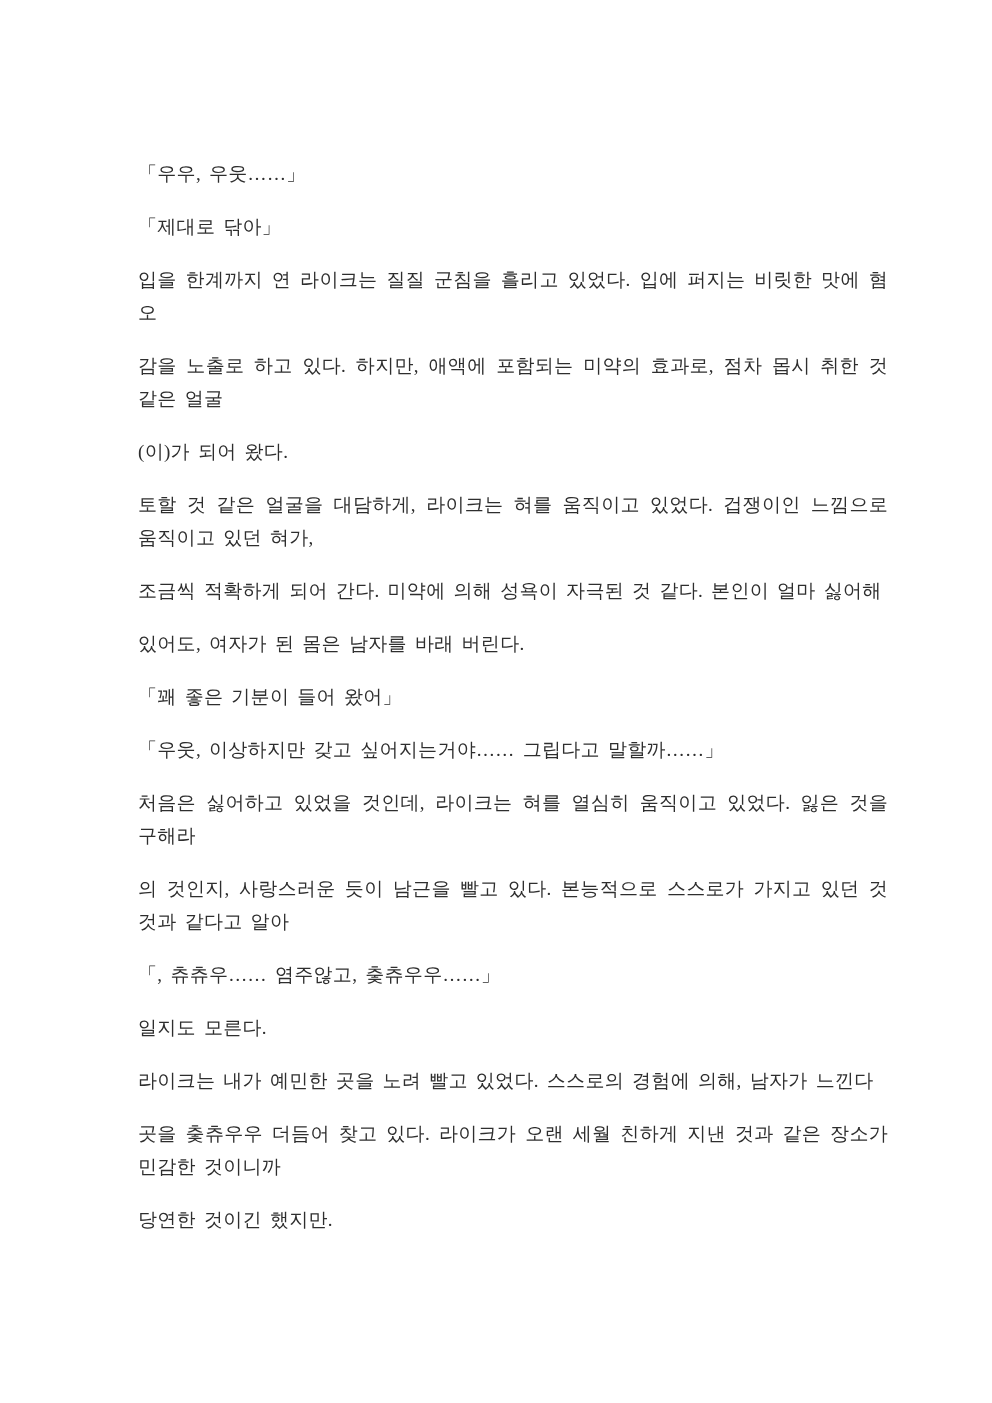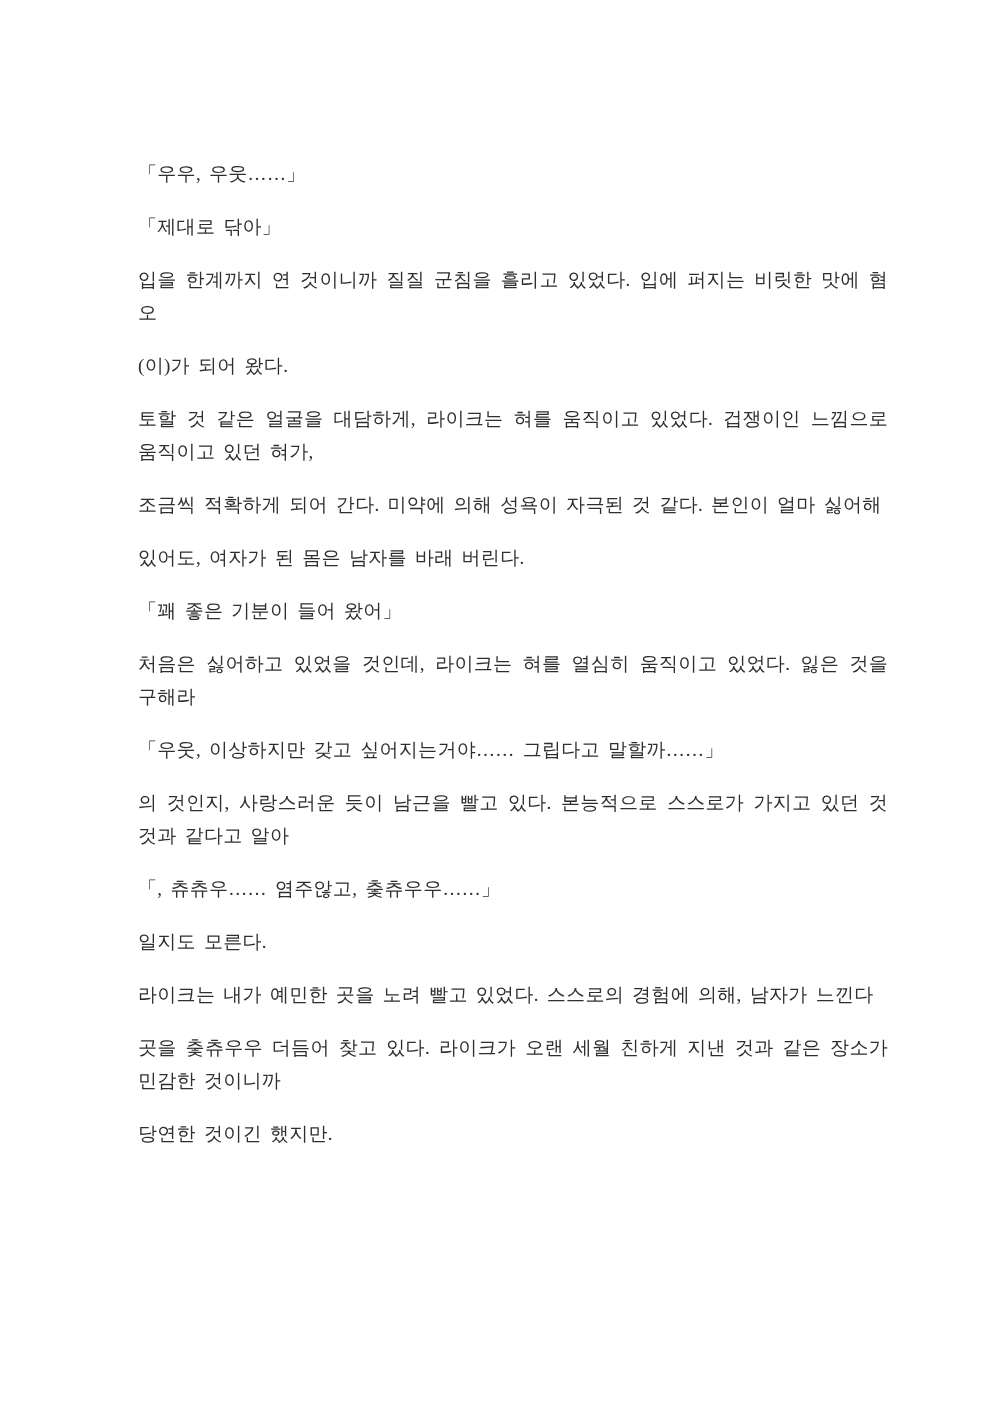--- a/index.html
+++ b/index.html
@@ -33,27 +33,28 @@
   .para:last-child {
     margin-bottom: 0;
   }
 </style>
 </head>
 <body>
 
 <div class="page">
   <p class="para">「우우, 우웃……」</p>
   <p class="para">「제대로 닦아」</p>
-  <p class="para">입을 한계까지 연 것이니까 질질 군침을 흘리고 있었다. 입에 퍼지는 비릿한 맛에 혐오</p>
+  <p class="para">입을 한계까지 연 라이크는 질질 군침을 흘리고 있었다. 입에 퍼지는 비릿한 맛에 혐오</p>
+  <p class="para">감을 노출로 하고 있다. 하지만, 애액에 포함되는 미약의 효과로, 점차 몹시 취한 것 같은 얼굴</p>
   <p class="para">(이)가 되어 왔다.</p>
   <p class="para">토할 것 같은 얼굴을 대담하게, 라이크는 혀를 움직이고 있었다. 겁쟁이인 느낌으로 움직이고 있던 혀가,</p>
   <p class="para">조금씩 적확하게 되어 간다. 미약에 의해 성욕이 자극된 것 같다. 본인이 얼마 싫어해</p>
   <p class="para">있어도, 여자가 된 몸은 남자를 바래 버린다.</p>
   <p class="para">「꽤 좋은 기분이 들어 왔어」</p>
+  <p class="para">「우웃, 이상하지만 갖고 싶어지는거야…… 그립다고 말할까……」</p>
   <p class="para">처음은 싫어하고 있었을 것인데, 라이크는 혀를 열심히 움직이고 있었다. 잃은 것을 구해라</p>
-  <p class="para">「우웃, 이상하지만 갖고 싶어지는거야…… 그립다고 말할까……」</p>
   <p class="para">의 것인지, 사랑스러운 듯이 남근을 빨고 있다. 본능적으로 스스로가 가지고 있던 것 것과 같다고 알아</p>
   <p class="para">「, 츄츄우…… 염주않고, 춫츄우우……」</p>
   <p class="para">일지도 모른다.</p>
   <p class="para">라이크는 내가 예민한 곳을 노려 빨고 있었다. 스스로의 경험에 의해, 남자가 느낀다</p>
   <p class="para">곳을 춫츄우우 더듬어 찾고 있다. 라이크가 오랜 세월 친하게 지낸 것과 같은 장소가 민감한 것이니까</p>
   <p class="para">당연한 것이긴 했지만.</p>
 </div>
 
 </body></html>

